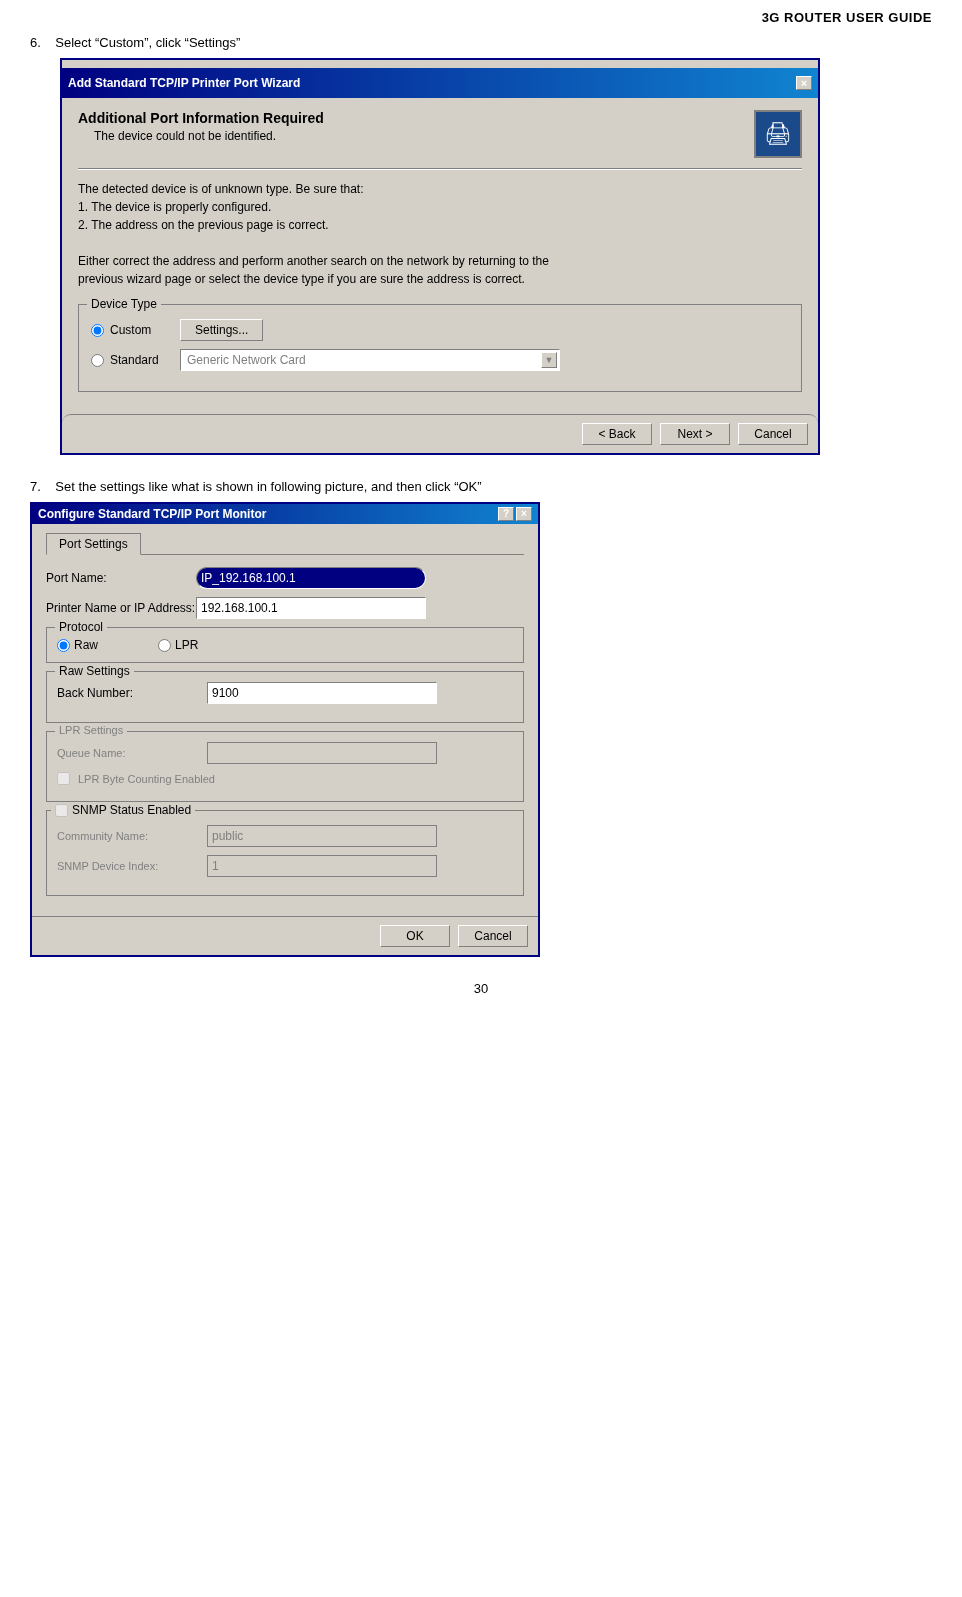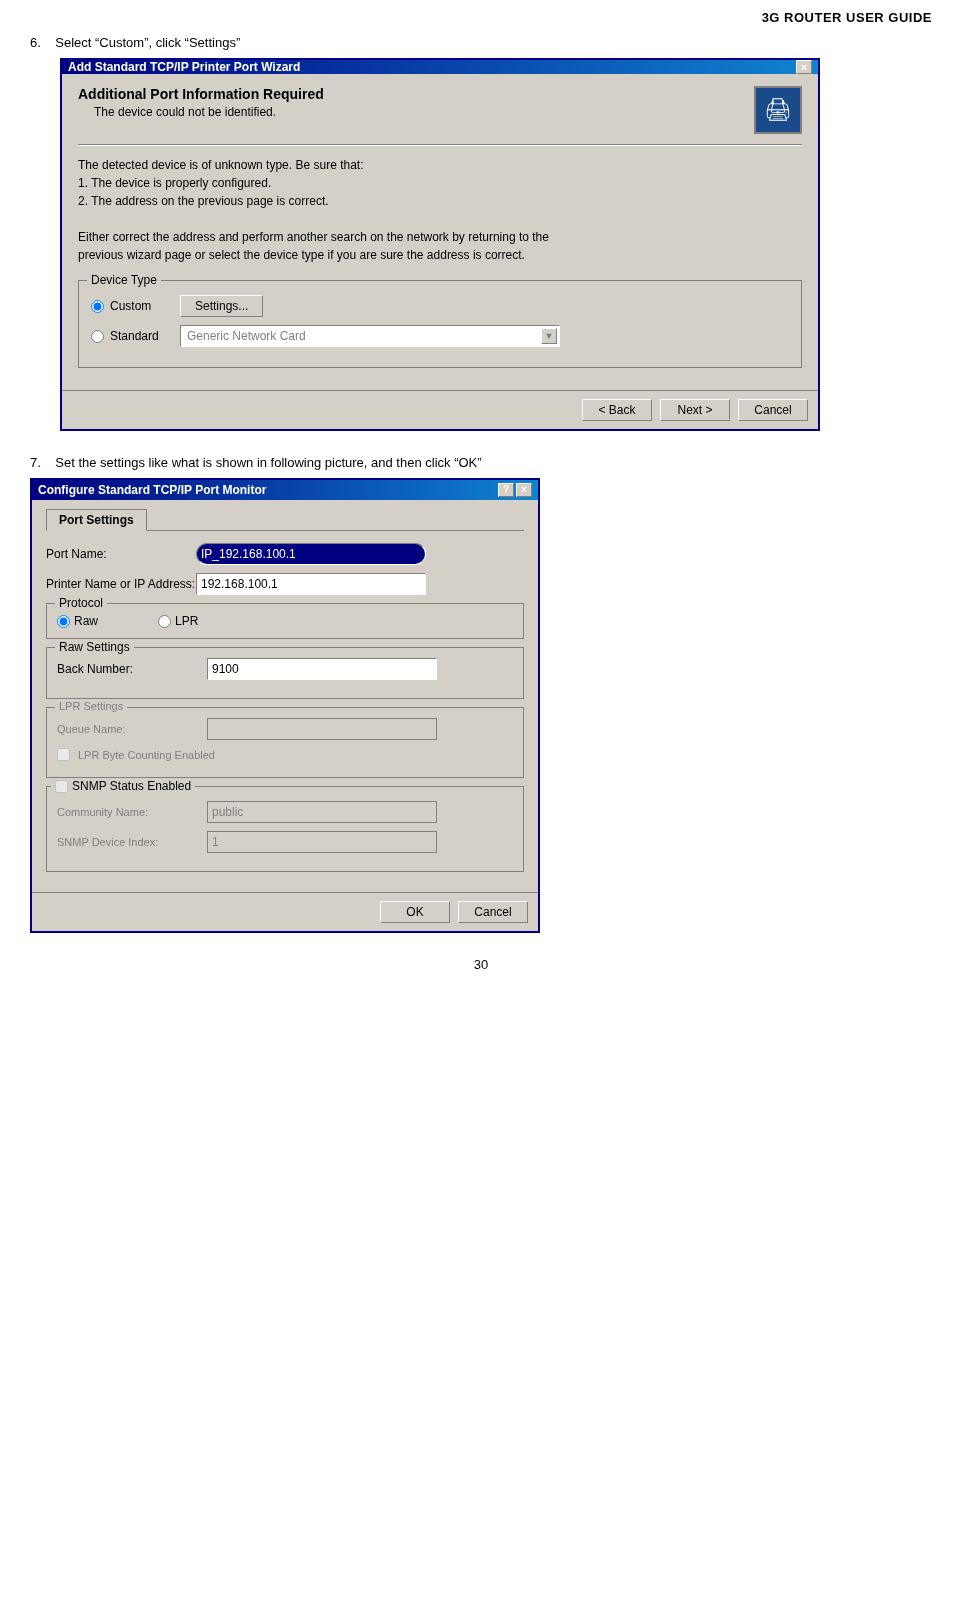--- a/index.html
+++ b/index.html
@@ -33,24 +33,25 @@
       width: 760px;
       margin-left: 30px;
       margin-bottom: 24px;
     }
 
     .dialog-titlebar {
       background: linear-gradient(to right, #000080, #1084d0);
       color: #fff;
       font-size: 12px;
       font-weight: bold;
-      padding: 0 6px;
+      padding: 8px 6px;
       display: flex;
       align-items: center;
       justify-content: space-between;
+      margin-top: 8px;
     }
 
     .dialog-titlebar-close {
       background: #d4d0c8;
       border: 1px solid #fff;
       border-right-color: #808080;
       border-bottom-color: #808080;
       width: 16px;
       height: 14px;
       font-size: 11px;
@@ -185,20 +186,21 @@
       min-width: 70px;
     }
 
     .dialog-footer {
       border-top: 1px solid #808080;
       padding: 8px 10px 8px 10px;
       display: flex;
       justify-content: flex-end;
       gap: 8px;
       background: #d4d0c8;
+      border-radius: 9px;
     }
 
     
     .dialog2-outer {
       border: 2px solid #000080;
       background: #d4d0c8;
       width: 510px;
       margin-bottom: 24px;
     }
 
@@ -232,21 +234,20 @@
     }
 
     .dialog2-content {
       padding: 8px 14px 12px 14px;
     }
 
     .tabs-row {
       display: flex;
       border-bottom: 1px solid #808080;
       margin-bottom: 12px;
-      font-weight: bold;
     }
 
     .tab {
       background: #d4d0c8;
       border: 1px solid #808080;
       border-bottom: none;
       padding: 3px 12px;
       font-size: 12px;
       cursor: pointer;
       margin-right: 2px;

